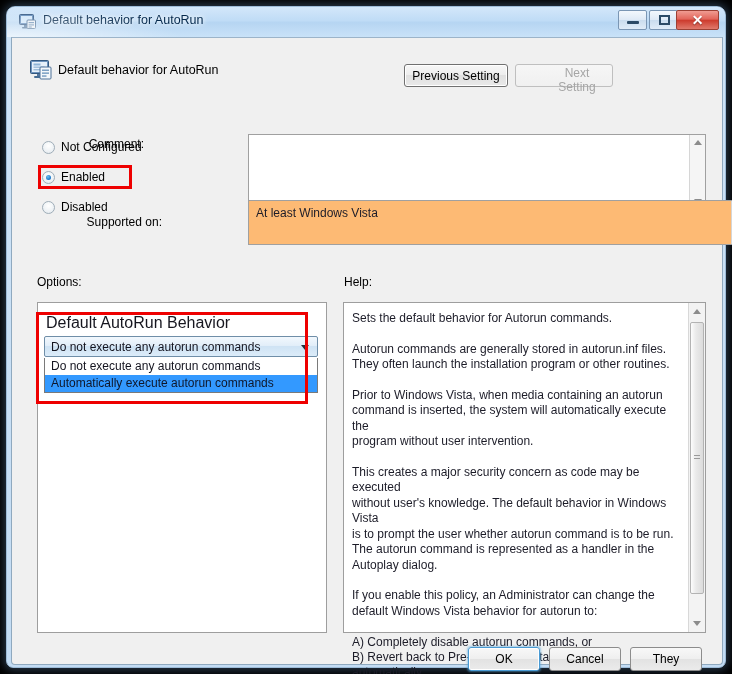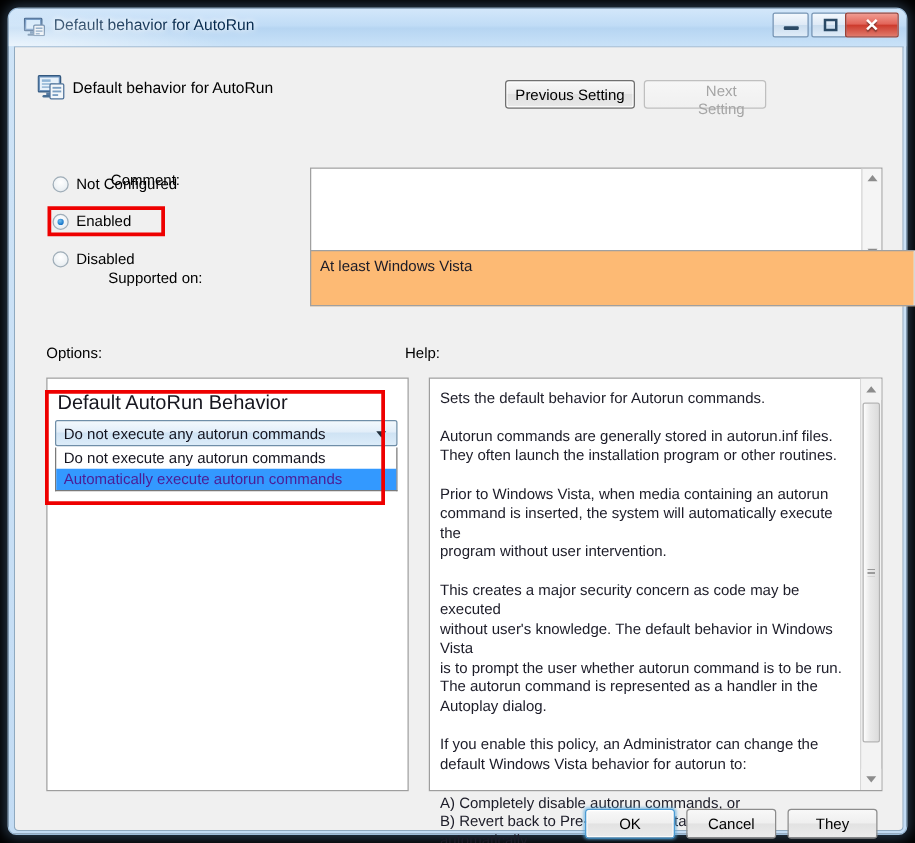--- a/index.html
+++ b/index.html
@@ -203,21 +203,21 @@
   
   .field-label {
     position: absolute;
     font-size: 12px;
     color: #000000;
     text-align: right;
   }
   #label-comment { left: 72px; top: 99px; width: 60px; }
   #label-supported-on { left: 70px; top: 177px; width: 80px; }
   #label-options { left: 25px; top: 237px; text-align: left; }
-  #label-help { left: 312px; top: 237px; text-align: center; }
+  #label-help { left: 332px; top: 237px; text-align: center; }
 
   
   #comment-box {
     position: absolute;
     left: 236px; top: 96px;
     width: 458px; height: 76px;
     background: #ffffff;
     border: 1px solid #a0a0a0;
     box-sizing: border-box;
   }
@@ -320,21 +320,21 @@
     height: 17px;
     line-height: 17px;
     padding-left: 6px;
     font-size: 12px;
     color: #14141f;
     white-space: nowrap;
     cursor: default;
   }
   .dropdown-item.selected {
     background: #3399ff;
-    color: #4c1d95;
+    color: #0f172a;
   }
 
   
   #help-panel {
     position: absolute;
     left: 331px; top: 264px;
     width: 363px; height: 331px;
     background: #ffffff;
     border: 1px solid #9e9e9e;
     box-sizing: border-box;

